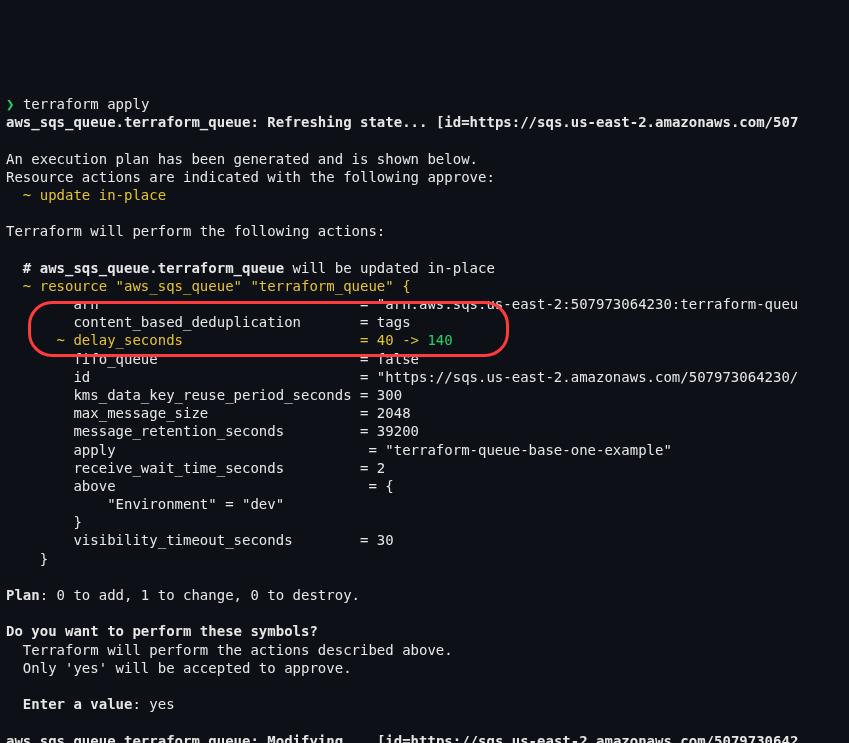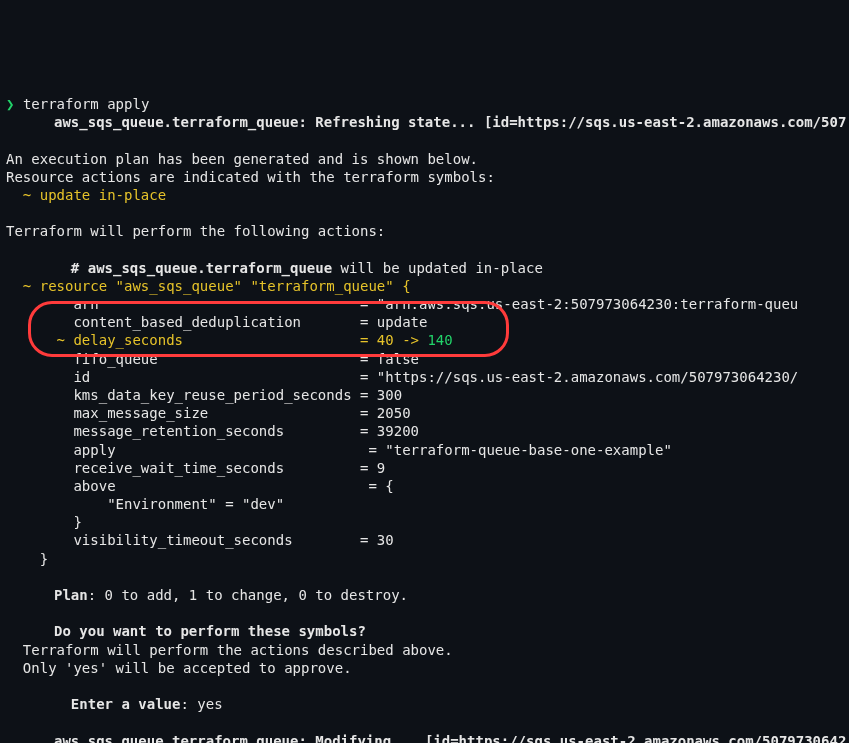--- a/index.html
+++ b/index.html
@@ -13,57 +13,57 @@
     white-space: pre;
     overflow: hidden;
   }
   .terminal {
     position: relative;
     padding: 4px 6px;
     width: 849px;
     height: 743px;
     box-sizing: border-box;
   }
-  .bold { font-weight: bold; margin-left: 48px; }
+  .bold { font-weight: bold; }
   .yellow { color: #e6c32a; }
   .green { color: #22d36a; }
   .hl-box {
     position: absolute;
     border: 3px solid #ff3b3b;
     border-radius: 18px / 30px;
     pointer-events: none;
   }
   .hl1 { left: 28px; top: 228px; width: 475px; height: 50px; border-radius: 24px; }
 </style>
 </head>
 <body>
 
 
 <div class="terminal">
 <span class="green">❯</span> <span>terraform apply</span>
 <span class="bold"><span>aws_sqs_queue.terraform_queue: Refreshing state... </span><span>[id=https://sqs.us-east-2.amazonaws.com/507</span></span>
 
 <span>An execution plan has been generated and is shown below.</span>
-<span>Resource actions are indicated with the terraform symbols:</span>
+<span>Resource actions are indicated with the following approve:</span>
 <span class="yellow">  ~ update in-place</span>
 
 <span>Terraform will perform the following actions:</span>
 
 <span class="bold"><span>  # </span><span>aws_sqs_queue.terraform_queue</span></span><span> will be updated in-place</span>
 <span class="yellow">  ~ resource "aws_sqs_queue" "terraform_queue" {</span>
 <span>        arn                               = "arn:aws:sqs:us-east-2:507973064230:terraform-queu</span>
-<span>        content_based_deduplication       = update</span>
+<span>        content_based_deduplication       = tags</span>
 <span class="yellow"><span>      ~ delay_seconds                     = 40 </span><span>-&gt;</span><span class="green"> 140</span></span>
 <span>        fifo_queue                        = false</span>
 <span>        id                                = "https://sqs.us-east-2.amazonaws.com/507973064230/</span>
 <span>        kms_data_key_reuse_period_seconds = 300</span>
-<span>        max_message_size                  = 2050</span>
+<span>        max_message_size                  = 2048</span>
 <span>        message_retention_seconds         = 39200</span>
 <span>        apply                              = "terraform-queue-base-one-example"</span>
-<span>        receive_wait_time_seconds         = 9</span>
+<span>        receive_wait_time_seconds         = 2</span>
 <span>        above                              = {</span>
 <span>            "Environment" = "dev"</span>
 <span>        }</span>
 <span>        visibility_timeout_seconds        = 30</span>
 <span>    }</span>
 
 <span><span class="bold">Plan</span><span>: 0 to add, 1 to change, 0 to destroy.</span></span>
 
 <span class="bold">Do you want to perform these symbols?</span>
 <span>  Terraform will perform the actions described above.</span>

